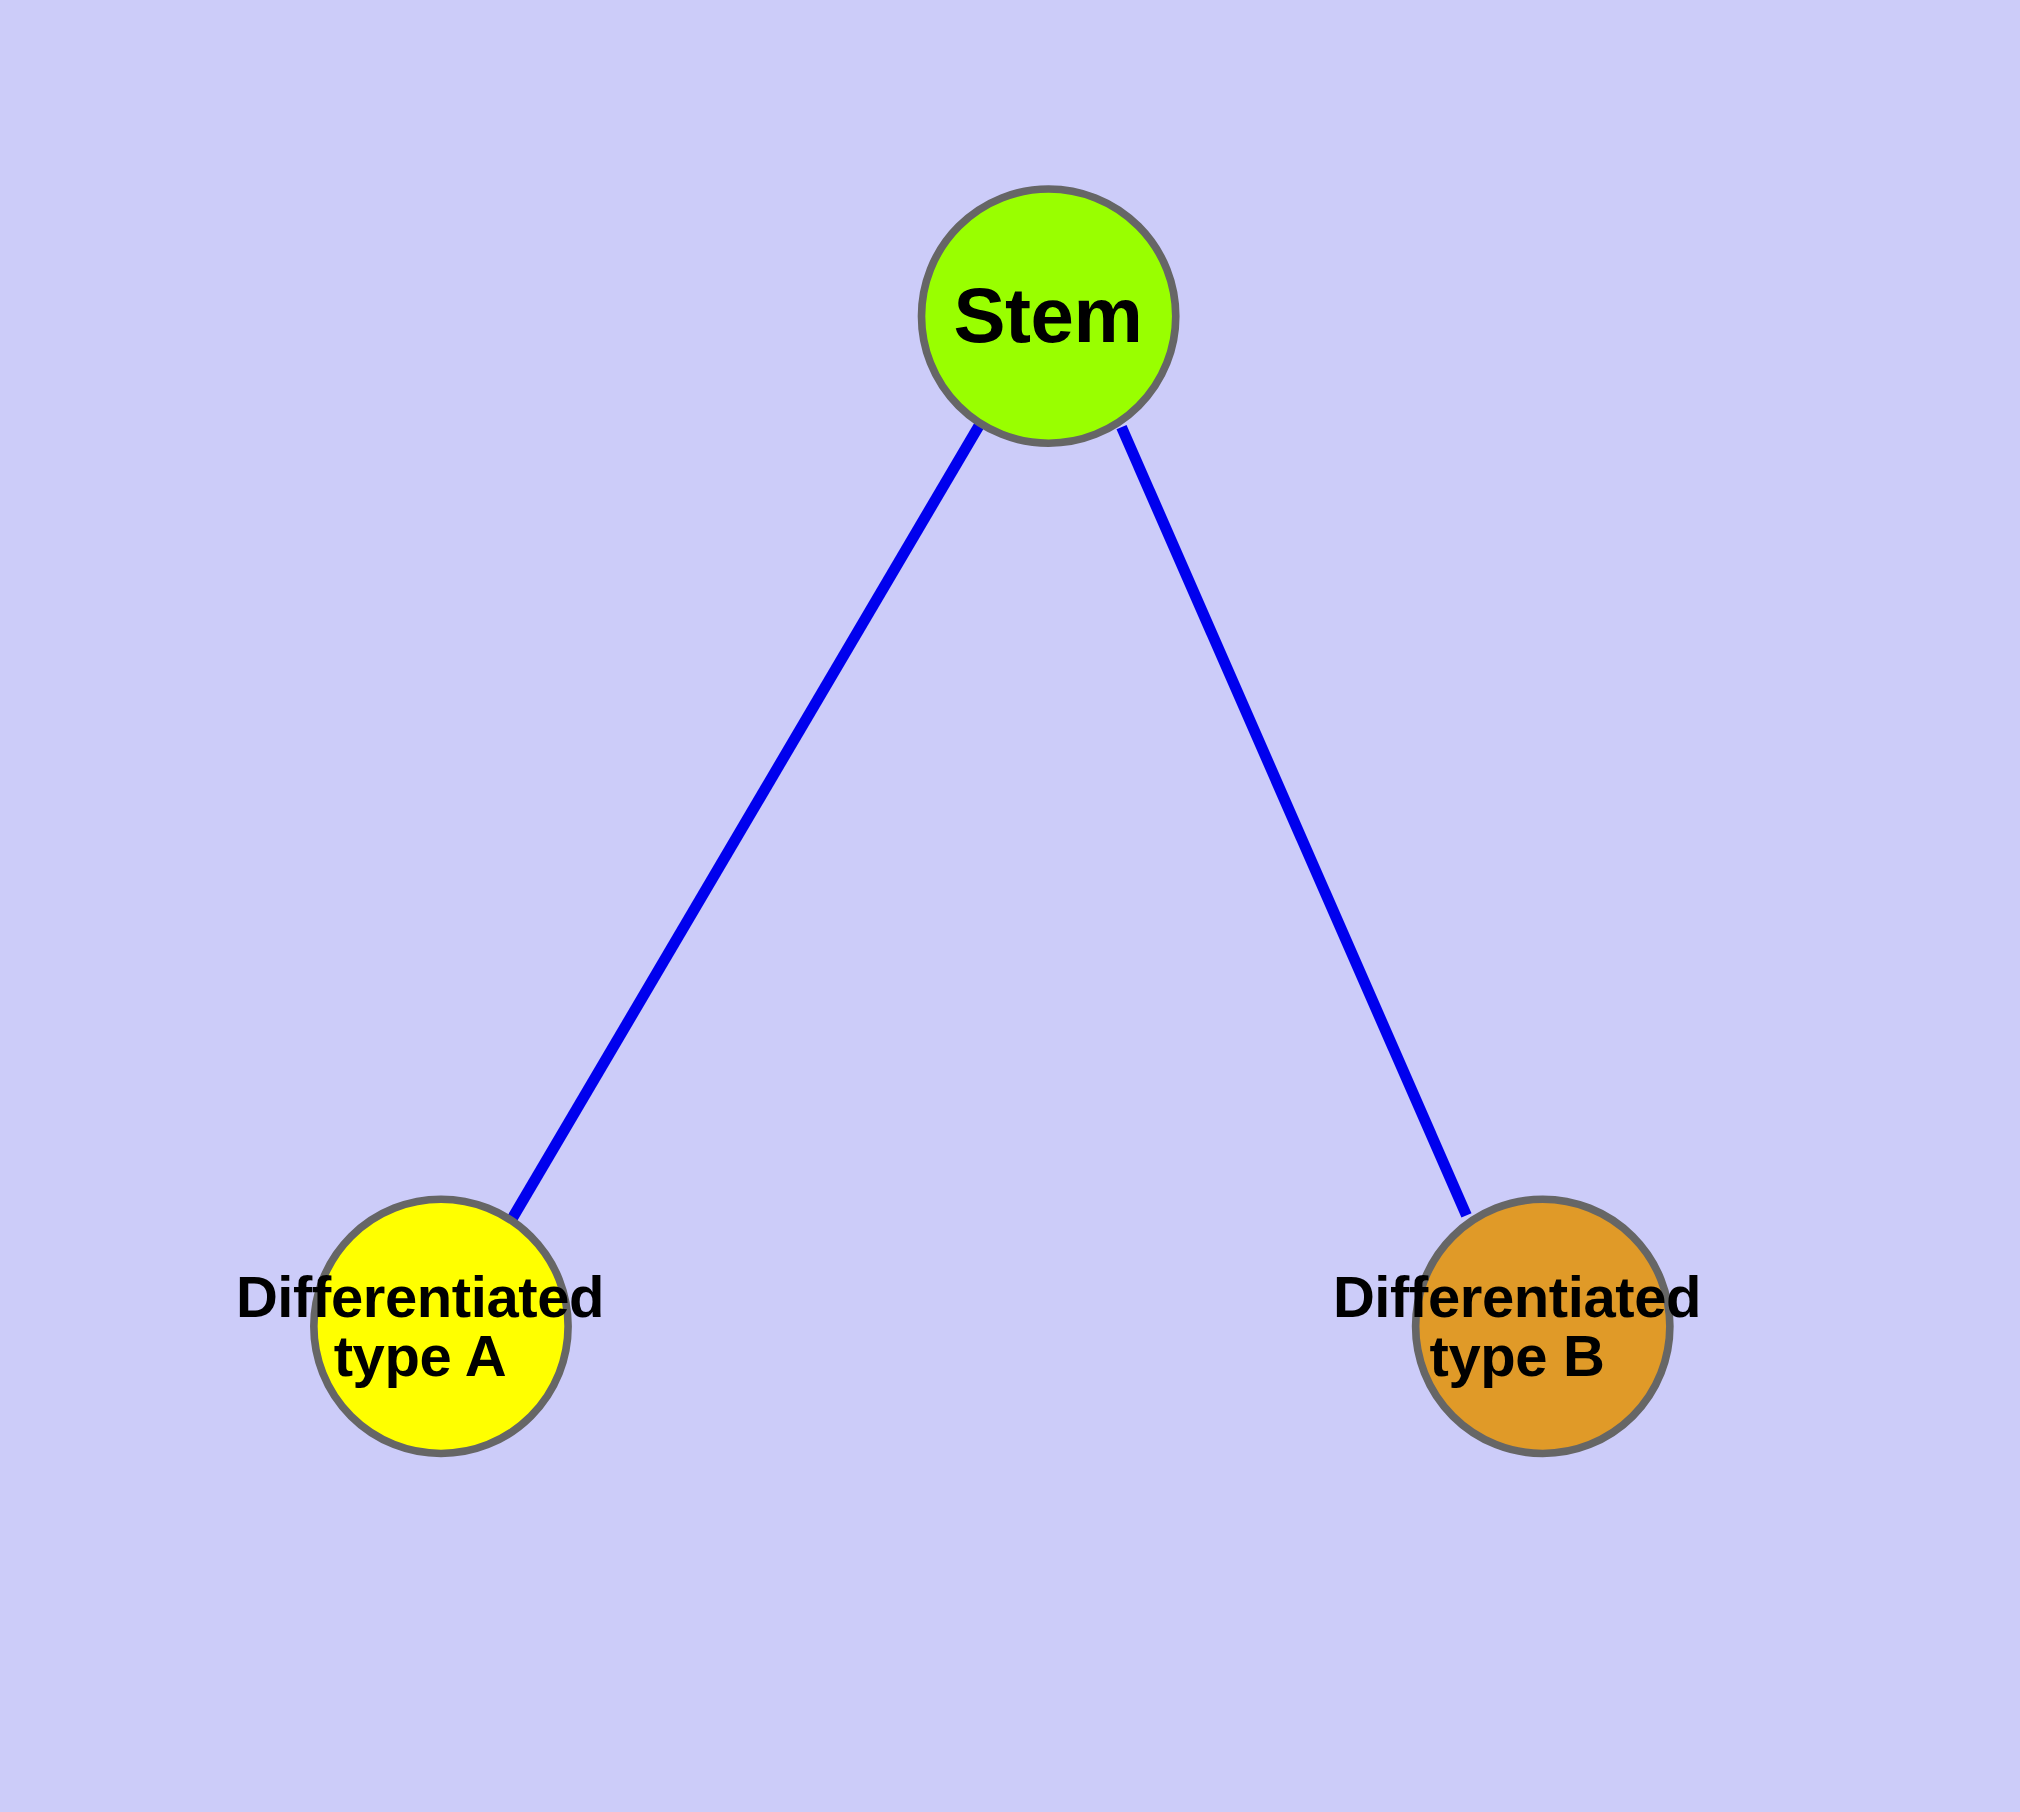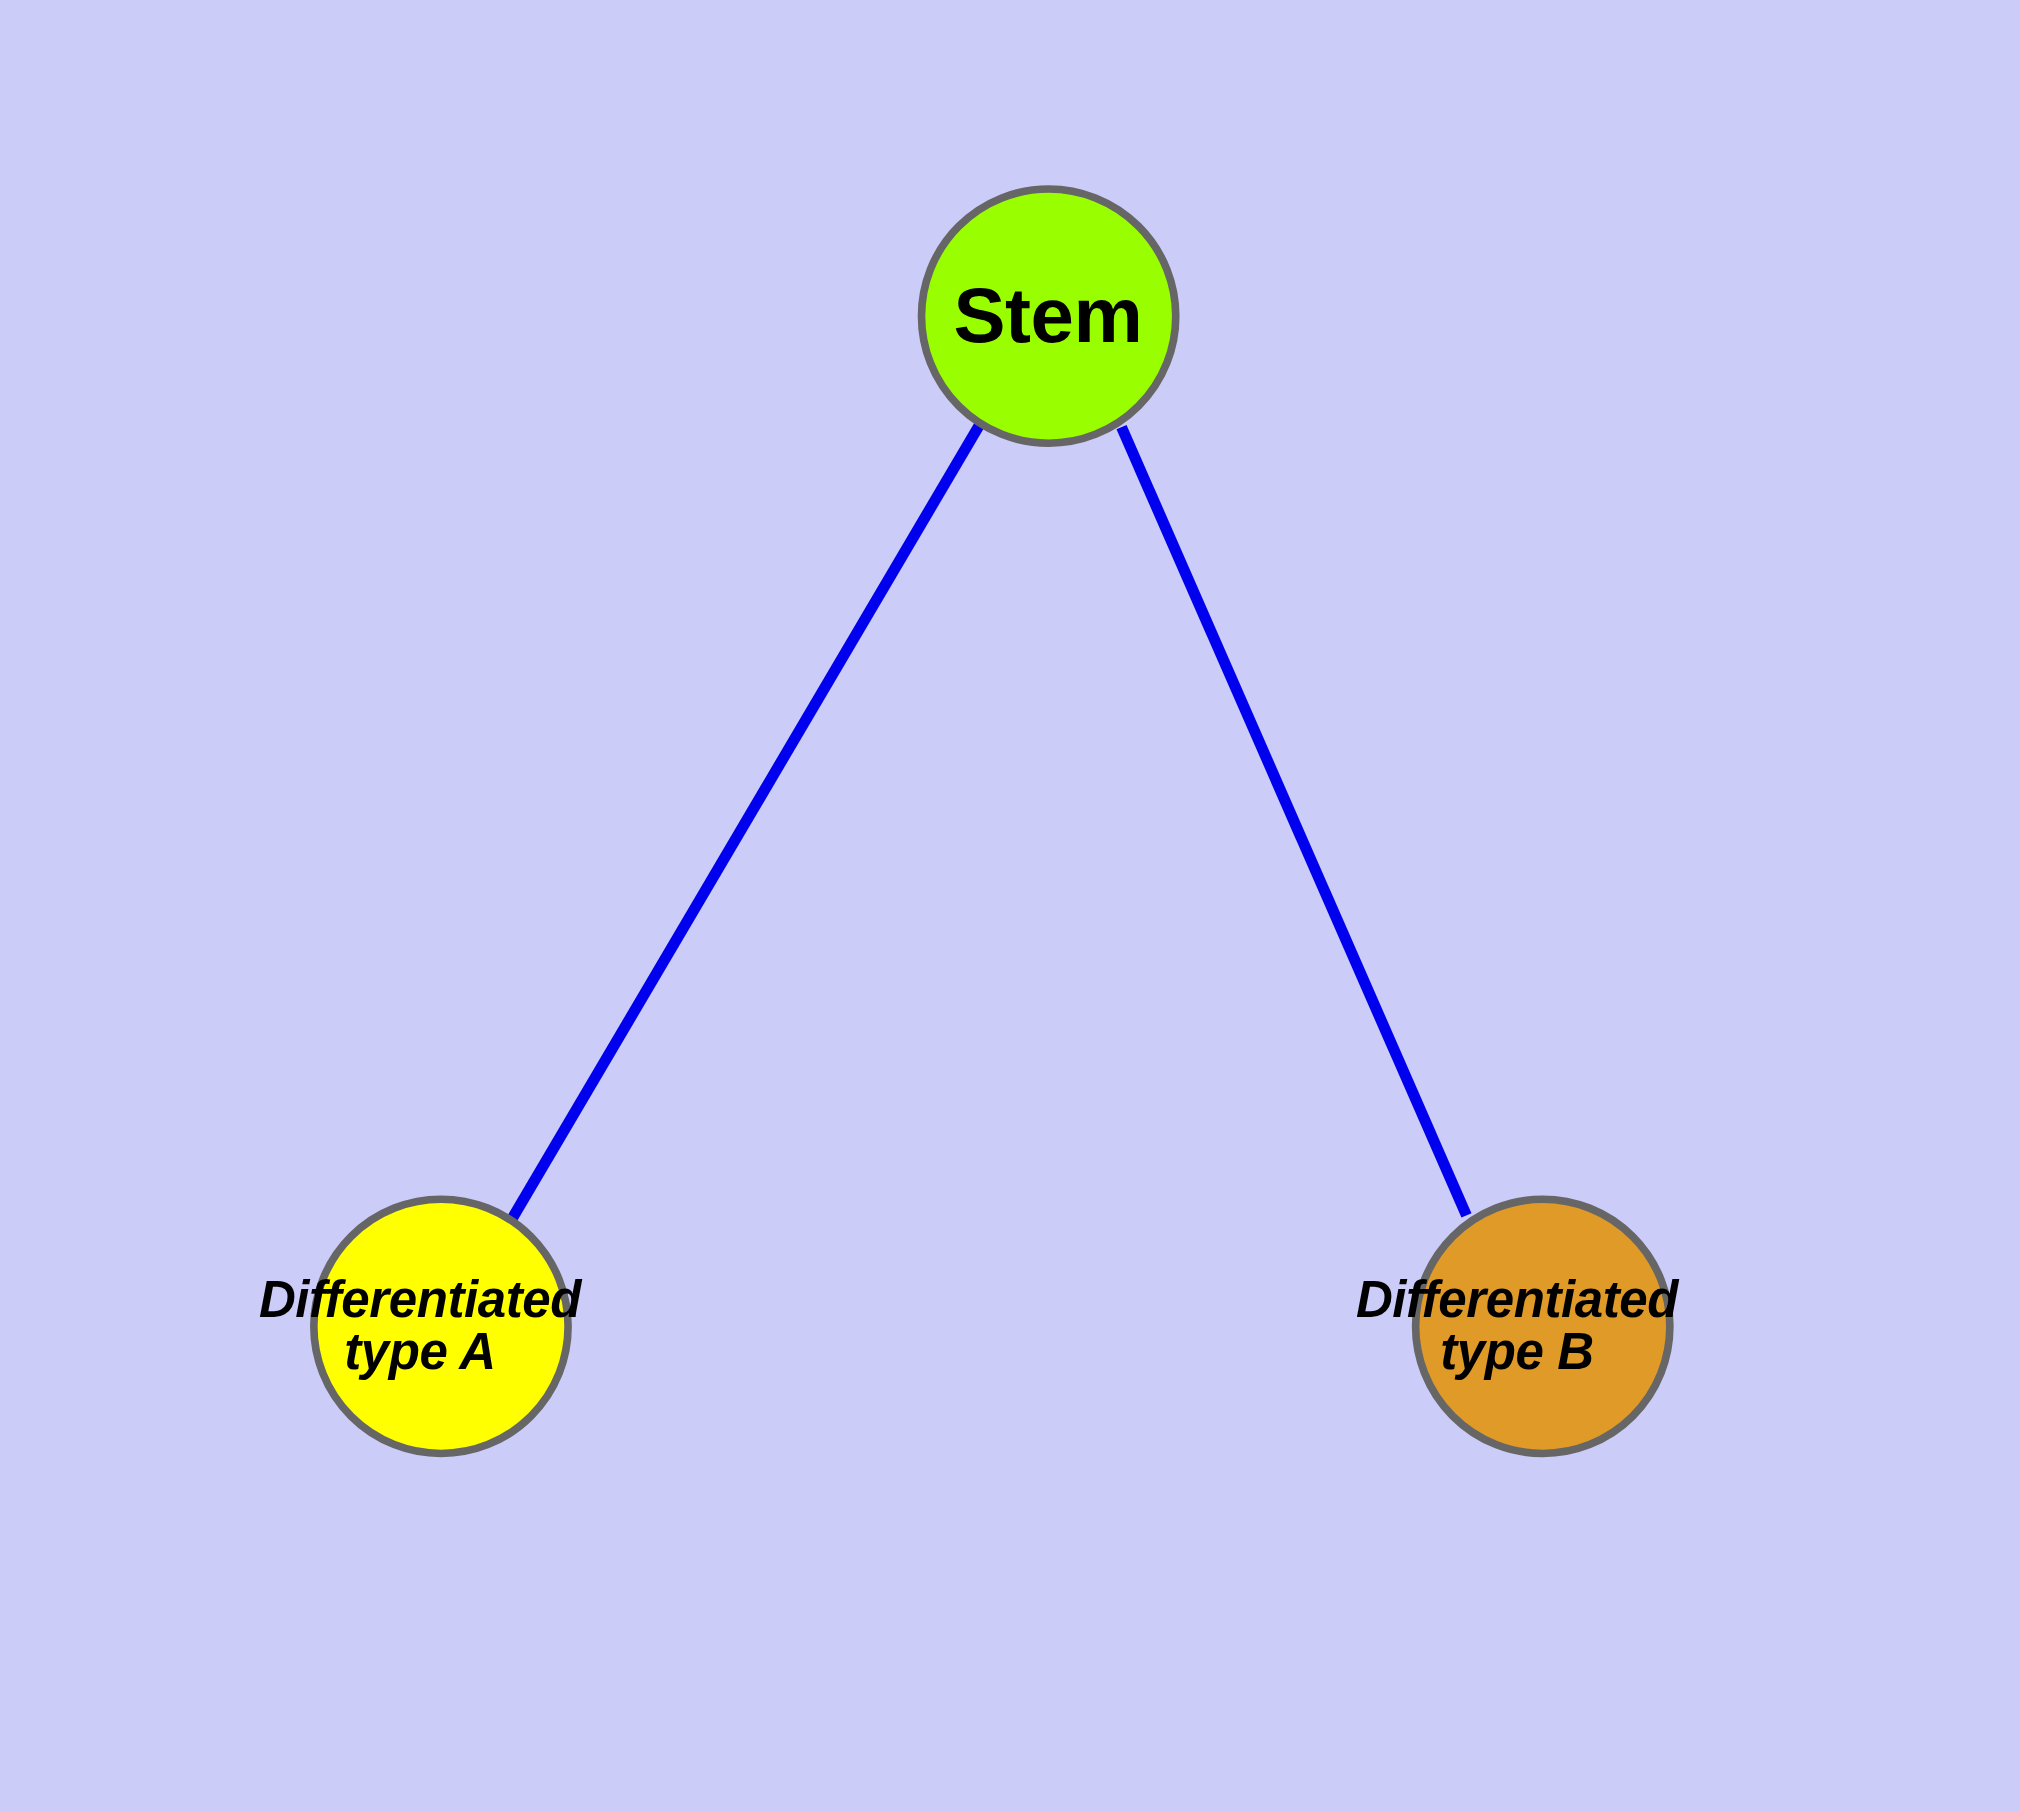--- a/index.html
+++ b/index.html
@@ -37,22 +37,21 @@
     line-height: 1.02;
     white-space: pre-line;
     letter-spacing: -0.4px;
     pointer-events: none;
     -webkit-font-smoothing: antialiased;
   }
   .node-label.single {
     font-size: 78px;
   }
   .node-label.double {
-    font-size: 51px;
-    font-style: italic;
+    font-size: 58px;
   }
 </style>
 </head>
 <body>
 
 <div id="canvas" style="background: rgb(204, 204, 249);">
 
   <svg id="graph-svg" viewBox="0 0 2384 2138">
     <g>
       <line x1="1155" y1="502" x2="601" y2="1443" stroke="#0000ee" stroke-width="13" stroke-linecap="butt"></line>

